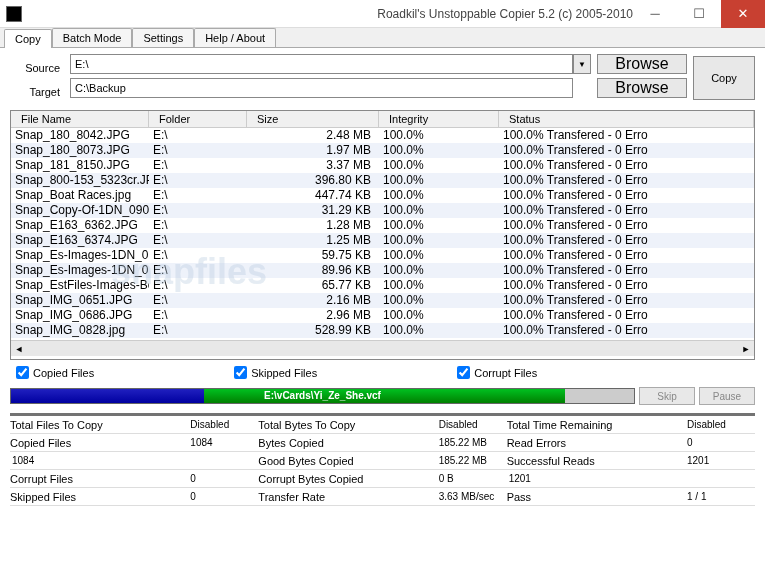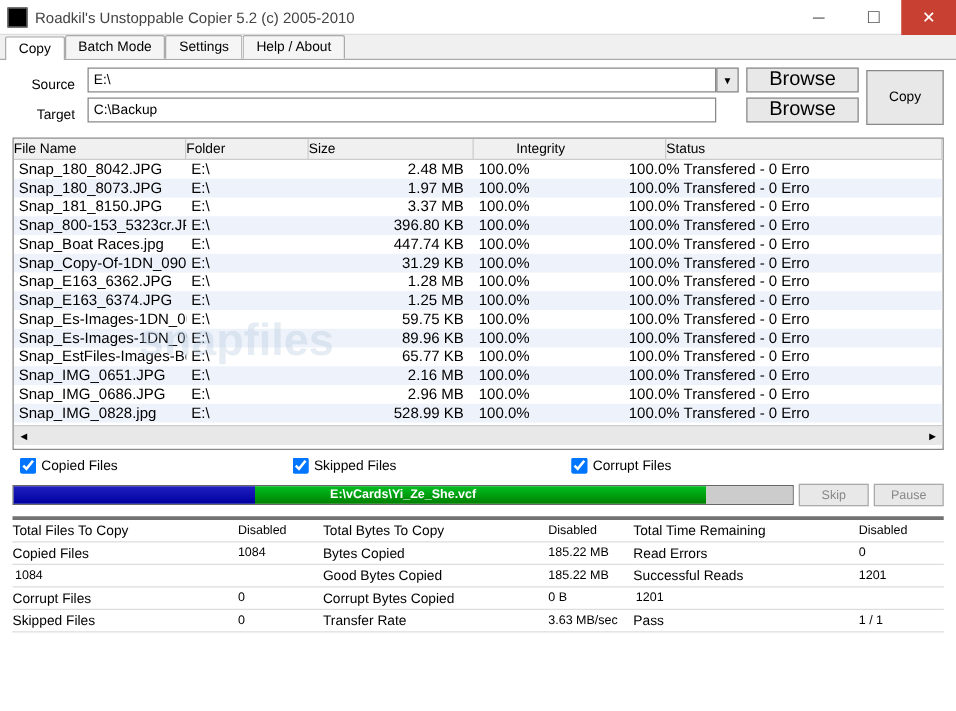--- a/index.html
+++ b/index.html
@@ -1,42 +1,42 @@
 <!DOCTYPE html>
 <html><head>
 <meta charset="utf-8">
 <style>
 * { box-sizing: border-box; margin: 0; padding: 0; }
 body { font-family: "Segoe UI", Tahoma, sans-serif; font-size: 11px; background: #fff; width: 765px; height: 569px; overflow: hidden; }
 .titlebar { background: #fff; height: 28px; display: flex; align-items: center; border-bottom: 1px solid #ddd; }
 .titlebar-icon { width: 16px; height: 16px; margin: 0 6px; background: #000; border: 1px solid #666; }
-.titlebar-title { flex: 1; text-align: left; font-size: 12px; color: #444; }
+.titlebar-title { flex: 1; text-align: right; font-size: 12px; color: #444; }
 .titlebar-btns { display: flex; }
 .titlebar-btn { width: 44px; height: 28px; display: flex; align-items: center; justify-content: center; font-size: 13px; }
 .titlebar-btn.close { background: #c84031; color: #fff; }
 .titlebar-btn.min, .titlebar-btn.max { color: #555; }
 .tabs { display: flex; background: #f0f0f0; border-bottom: 1px solid #aaa; padding-left: 4px; }
 .tab { padding: 3px 10px; border: 1px solid #aaa; border-bottom: none; margin-right: 0; background: #f5f5f5; font-size: 11px; cursor: pointer; border-radius: 2px 2px 0 0; }
 .tab.active { background: #fff; position: relative; top: 1px; }
 .content { padding: 6px 10px; }
 .path-row { display: flex; align-items: flex-end; margin-bottom: 4px; }
 .path-label { width: 60px; text-align: right; padding-right: 10px; font-size: 11px; }
 .path-input { flex: 1; border: 1px solid #888; padding: 2px 4px; height: 20px; font-size: 11px; background: #fff; }
 .path-select { border: 1px solid #888; background: #e8e8e8; width: 18px; height: 20px; display: flex; align-items: center; justify-content: center; font-size: 8px; }
 .browse-btn { width: 90px; height: 20px; margin-left: 6px; border: 1px solid #888; background: #e8e8e8; font-size: 16px; }
 .copy-btn { width: 62px; height: 44px; margin-left: 6px; border: 1px solid #888; background: #e8e8e8; font-size: 11px; }
 .paths-wrap { display: flex; align-items: center; }
 .paths-col { flex: 1; }
 .table-wrap { border: 1px solid #888; margin-top: 8px; height: 250px; overflow: hidden; position: relative; }
 .table-header { display: flex; background: #f0f0f0; border-bottom: 1px solid #ccc; }
-.th { border-right: 1px solid #ccc; padding: 2px 0; font-size: 11px; }
+.th { border-right: 1px solid #ccc; padding: 2px 10px; font-size: 11px; }
 .th-name { width: 138px; }
 .th-folder { width: 98px; }
 .th-size { width: 132px; }
-.th-integrity { width: 120px; margin-left: 34px; }
+.th-integrity { width: 120px; }
 .th-status { flex: 1; }
 .table-body { overflow-y: auto; height: 212px; }
 .tr { display: flex; font-size: 12px; height: 15px; }
 .tr:nth-child(even) { background: #eef2fa; }
 .td { padding: 0 4px; overflow: hidden; white-space: nowrap; }
 .td-name { width: 138px; }
 .td-folder { width: 98px; }
 .td-size { width: 132px; text-align: right; padding-right: 8px; }
 .td-integrity { width: 120px; }
 .td-status { flex: 1; }

